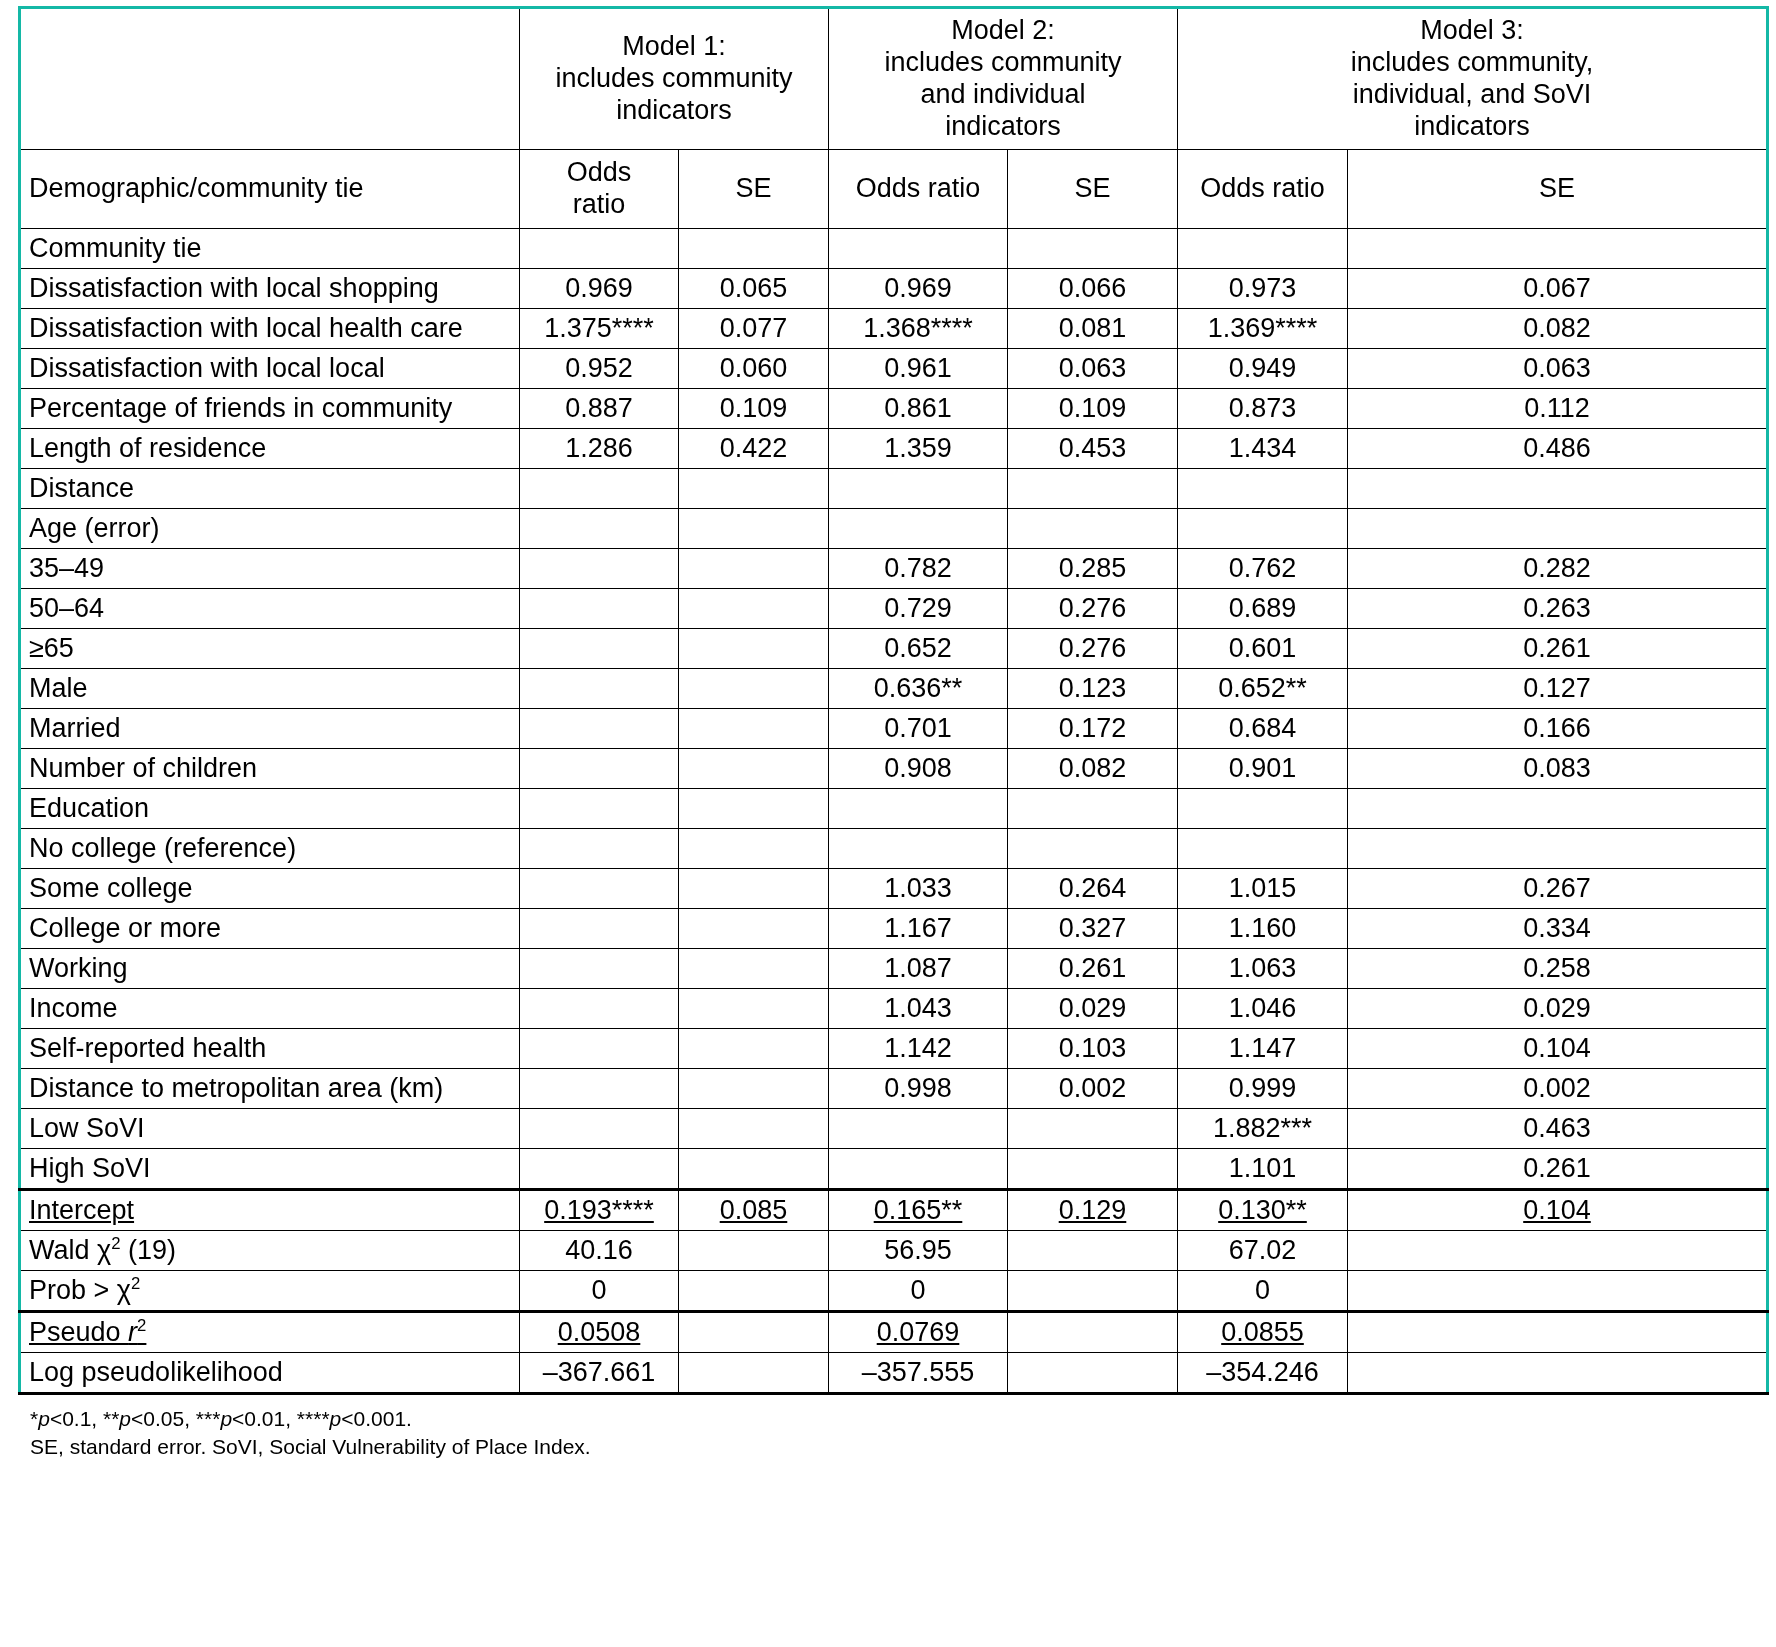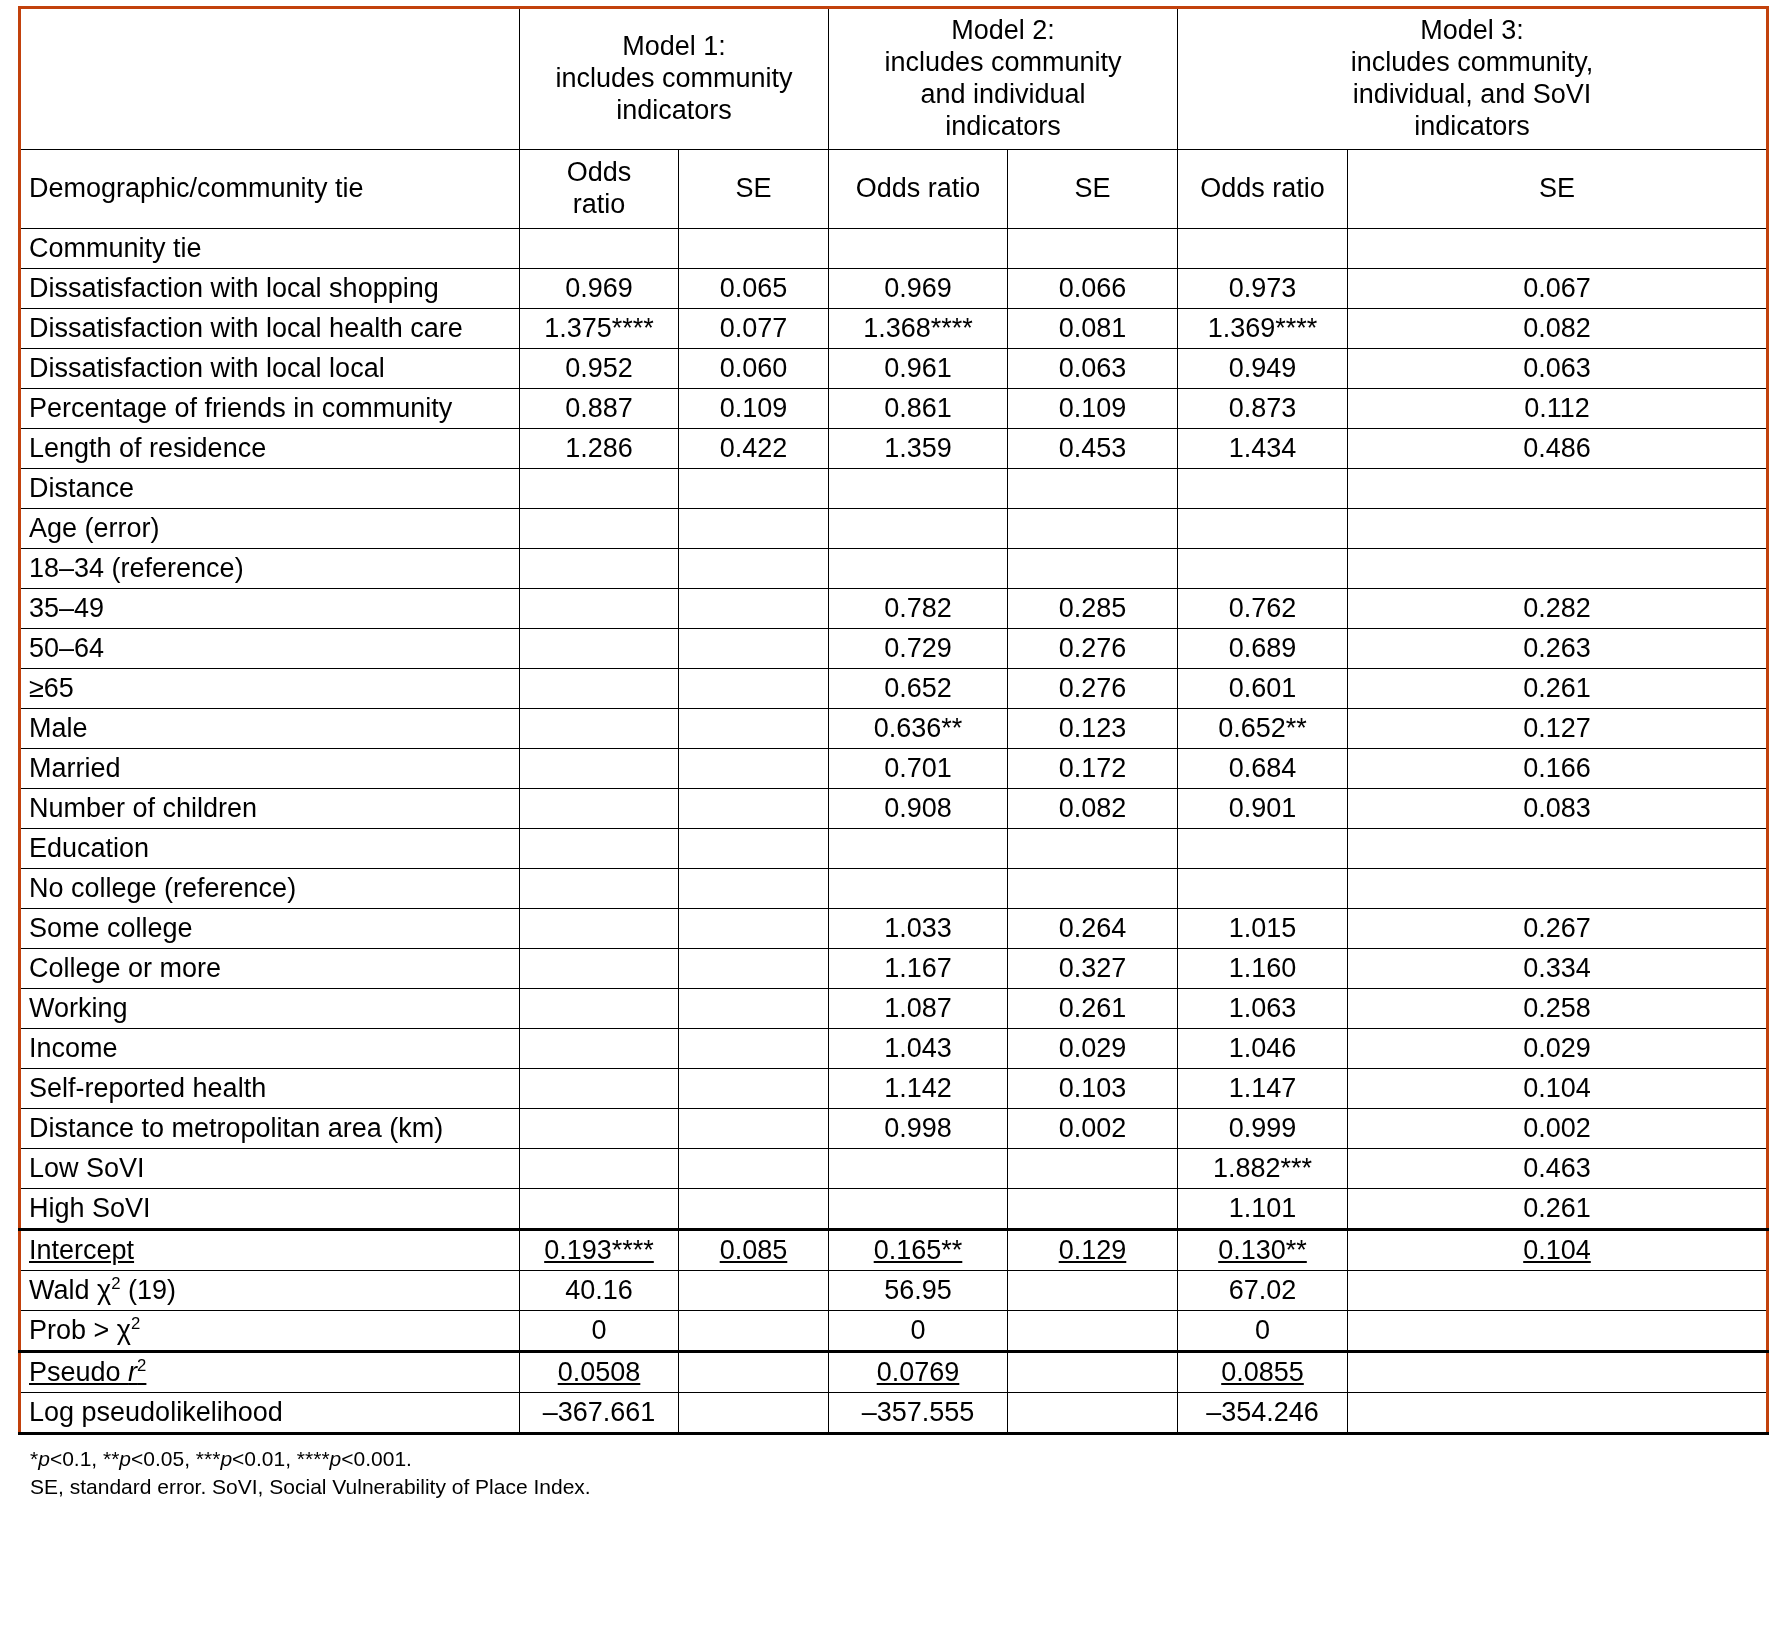--- a/index.html
+++ b/index.html
@@ -27,21 +27,21 @@
   }
   table.reg td, table.reg th {
     border: 1.6px solid #000;
     padding: 0 8px;
     vertical-align: middle;
     font-weight: normal;
     background: #fff;
   }
   
   table.reg {
-    border: 3px solid #c2410c;
+    border: 3px solid #14b8a6;
   }
   thead th {
     font-weight: bold;
     text-align: center;
     line-height: 1.18;
     font-size: 27px;
   }
   th.blank-corner {
     border-top: none;
     border-left: none;
@@ -197,29 +197,20 @@
         <tr>
           <td class="lbl ind1">Age (error)</td>
           <td class="num"></td>
           <td class="num"></td>
           <td class="num"></td>
           <td class="num"></td>
           <td class="num"></td>
           <td class="num"></td>
         </tr>
         <tr>
-          <td class="lbl ind2">18–34 (reference)</td>
-          <td class="num"></td>
-          <td class="num"></td>
-          <td class="num"></td>
-          <td class="num"></td>
-          <td class="num"></td>
-          <td class="num"></td>
-        </tr>
-        <tr>
           <td class="lbl ind2">35–49</td>
           <td class="num"></td>
           <td class="num"></td>
           <td class="num">0.782</td>
           <td class="num">0.285</td>
           <td class="num">0.762</td>
           <td class="num">0.282</td>
         </tr>
         <tr>
           <td class="lbl ind2">50–64</td>

